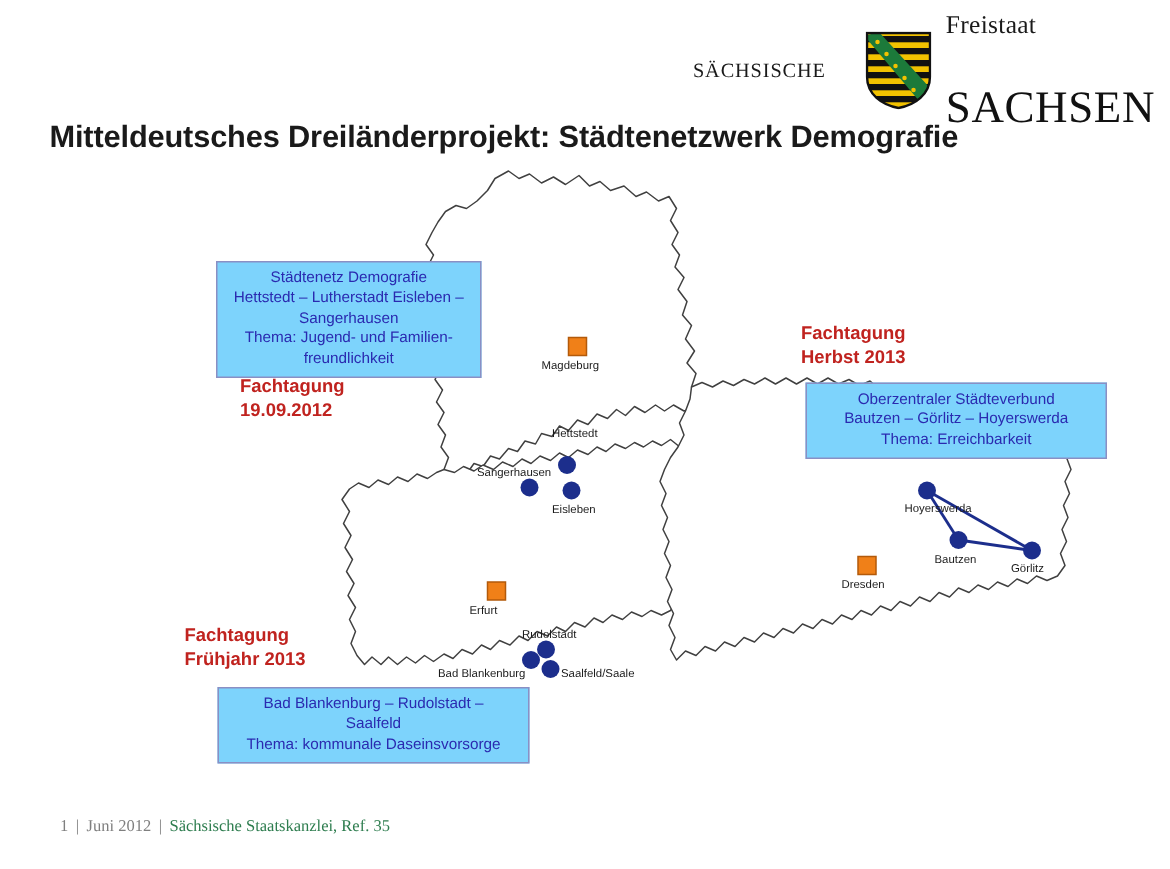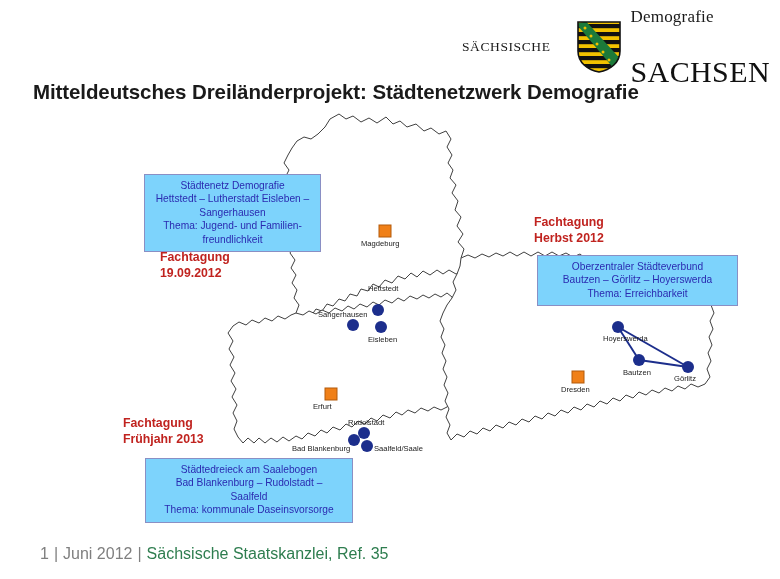--- a/index.html
+++ b/index.html
@@ -132,21 +132,22 @@
     position: absolute;
     left: 22px;
     top: 527px;
     font-size: 9.6px;
     color: #1a1a1a;
   }
   #footer-bar {
     position: absolute;
     left: 40px;
     top: 545px;
-    font-size: 16px;
+    font-size: 11px;
+    font-family: Liberation Serif, serif;
   }
   #footer-pagenum, #footer-sep1, #footer-date, #footer-sep2 {
     color: #7f7f7f;
   }
   #footer-org {
     color: #2e7d4f;
   }
   .fsp { display: inline-block; width: 5px; }
 </style>
 </head>
@@ -178,21 +179,21 @@
           <circle cx="8" cy="7" r="1.5"></circle>
           <circle cx="14" cy="15" r="1.5"></circle>
           <circle cx="20" cy="23" r="1.5"></circle>
           <circle cx="26" cy="31" r="1.5"></circle>
           <circle cx="32" cy="39" r="1.5"></circle>
         </g>
       </g>
       <path d="M1,1 H43 V30 C43,42 33,49 22,51 C11,49 1,42 1,30 Z" fill="none" stroke="#111111" stroke-width="1.6"></path>
     </svg>
     <div id="logo-wordmark-right">
-      <span id="logo-freistaat">Demografie</span>
+      <span id="logo-freistaat">Freistaat</span>
       <span id="logo-sachsen">SACHSEN</span>
     </div>
   </div>
 
   <div id="slide-title">Mitteldeutsches Dreiländerprojekt: Städtenetzwerk Demografie</div>
 
   <svg id="map-svg" viewBox="0 0 780 579">
 
     <path fill="#ffffff" stroke="#404040" stroke-width="1" stroke-linejoin="round" d="M325,127 L330,119 L339,114 L346,119 L353,116 L361,122 L369,118 L377,123 L386,117
          L393,124 L400,121 L407,127 L416,124 L424,131 L431,128 L439,134 L446,131 L451,139
@@ -270,21 +271,21 @@
   <div class="city-label" style="left:292px; top:444px;">Bad Blankenburg</div>
   <div class="city-label" style="left:374px; top:444px;">Saalfeld/Saale</div>
 
   <div class="red-heading" id="red-19092012">
     <div>Fachtagung</div>
     <div>19.09.2012</div>
   </div>
 
   <div class="red-heading" id="red-herbst">
     <div>Fachtagung</div>
-    <div>Herbst 2012</div>
+    <div>Herbst 2013</div>
   </div>
 
   <div class="red-heading" id="red-fruehjahr">
     <div>Fachtagung</div>
     <div>Frühjahr 2013</div>
   </div>
 
   <div class="info-box" id="box-demografie">
     <div>Städtenetz Demografie</div>
     <div>Hettstedt – Lutherstadt Eisleben –</div>
@@ -293,21 +294,20 @@
     <div>freundlichkeit</div>
   </div>
 
   <div class="info-box" id="box-oberzentral">
     <div>Oberzentraler Städteverbund</div>
     <div>Bautzen – Görlitz – Hoyerswerda</div>
     <div>Thema: Erreichbarkeit</div>
   </div>
 
   <div class="info-box" id="box-saalebogen">
-    <div>Städtedreieck am Saalebogen</div>
     <div>Bad Blankenburg – Rudolstadt –</div>
     <div>Saalfeld</div>
     <div>Thema: kommunale Daseinsvorsorge</div>
   </div>
 
 
   <div id="footer-bar">
     <span id="footer-pagenum">1</span><span class="fsp"></span><span id="footer-sep1">|</span><span class="fsp"></span><span id="footer-date">Juni 2012</span><span class="fsp"></span><span id="footer-sep2">|</span><span class="fsp"></span><span id="footer-org">Sächsische Staatskanzlei, Ref. 35</span>
   </div>
 

